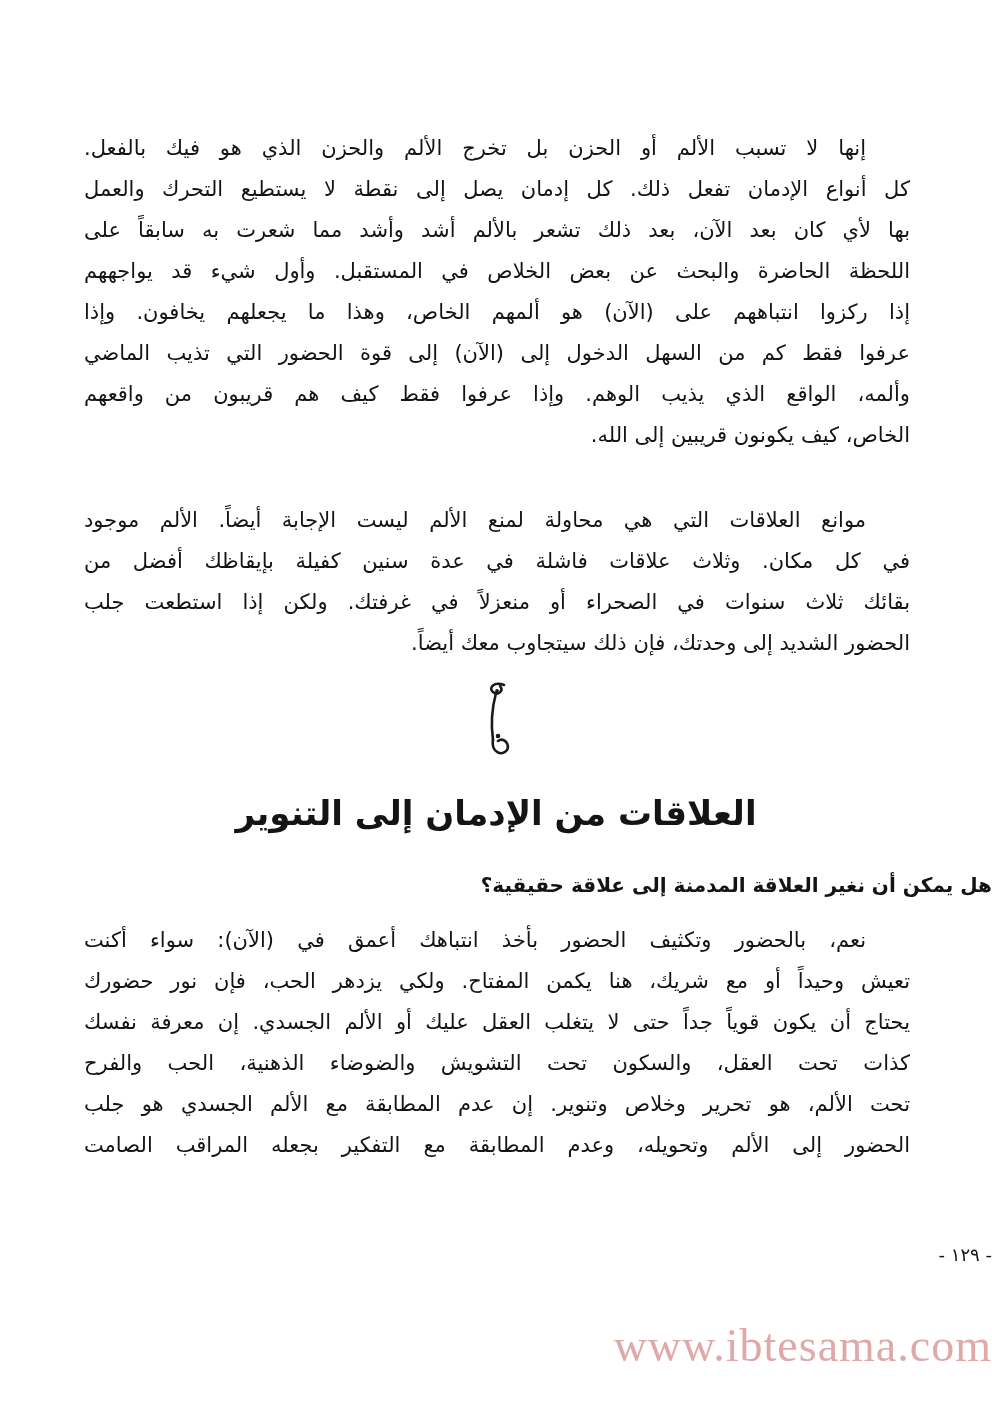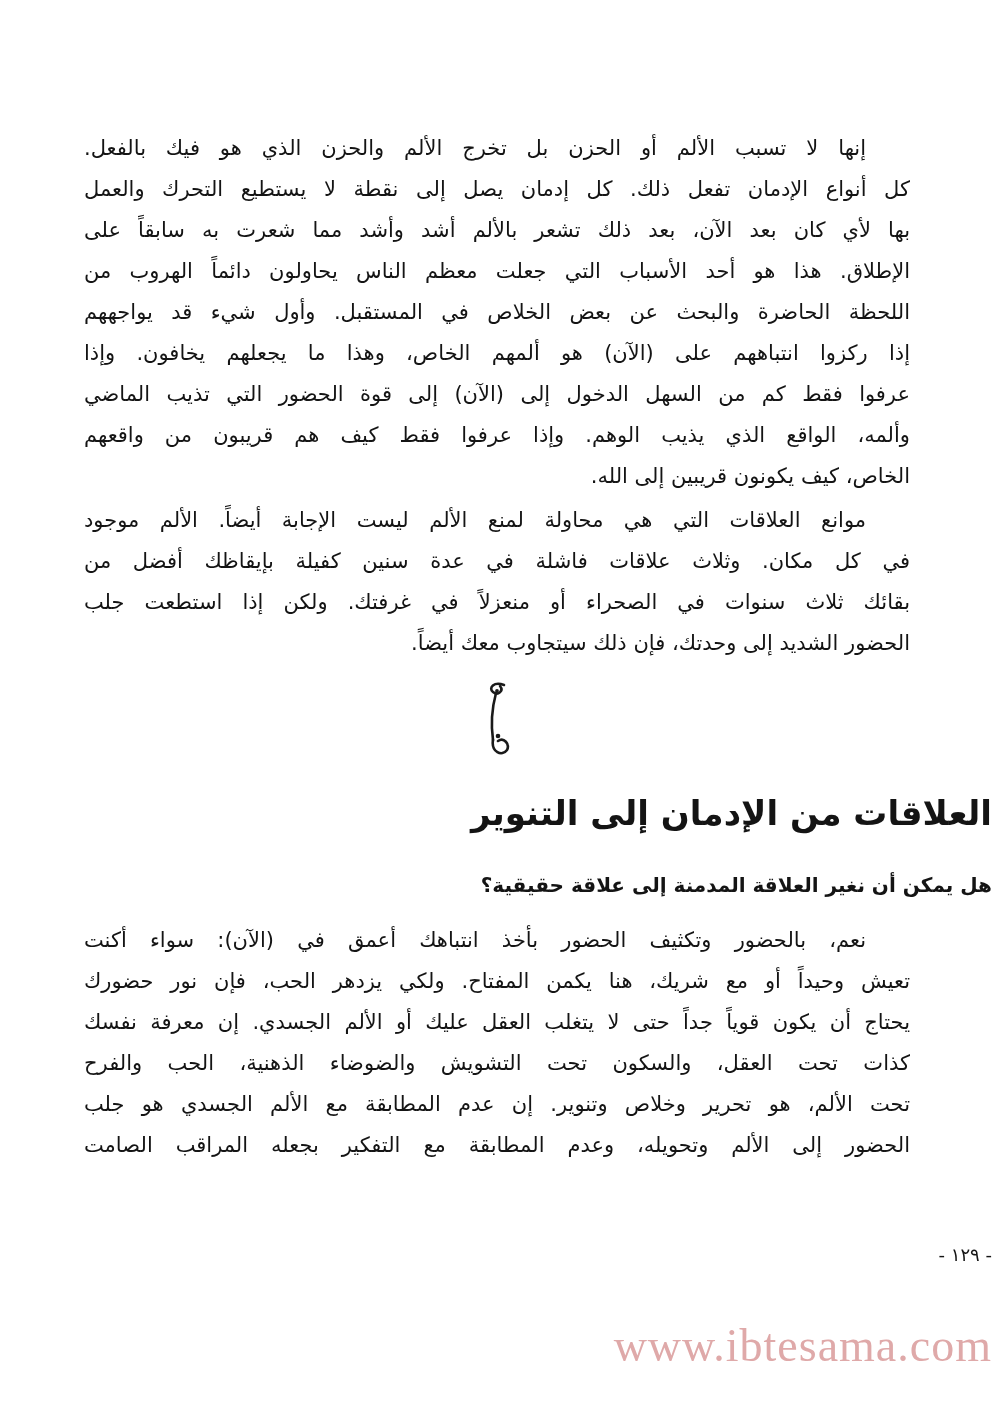--- a/index.html
+++ b/index.html
@@ -31,20 +31,21 @@
   .bodyline.last  { text-align-last: right; }
   .divider {
     position: absolute;
     top: 680px; left: 0; right: 0;
     text-align: center;
   }
   .heading {
     position: absolute;
     top: 784px; left: 0; right: 0;
     direction: rtl;
+    text-align: center;
     font-size: 34px;
     font-weight: 700;
     height: 58px;
     line-height: 58px;
   }
   .subtitle {
     position: absolute;
     top: 864px; left: 0; right: 0;
     direction: rtl;
     text-align: right;
@@ -77,21 +78,20 @@
 </style>
 </head>
 <body>
 
 <div class="page">
 
   <div class="para" style="top:128px;">
     <div class="bodyline first">إنها لا تسبب الألم أو الحزن بل تخرج الألم والحزن الذي هو فيك بالفعل.</div>
     <div class="bodyline">كل أنواع الإدمان تفعل ذلك. كل إدمان يصل إلى نقطة لا يستطيع التحرك والعمل</div>
     <div class="bodyline">بها لأي كان بعد الآن، بعد ذلك تشعر بالألم أشد وأشد مما شعرت به سابقاً على</div>
-    <div class="bodyline">الإطلاق. هذا هو أحد الأسباب التي جعلت معظم الناس يحاولون دائماً الهروب من</div>
     <div class="bodyline">اللحظة الحاضرة والبحث عن بعض الخلاص في المستقبل. وأول شيء قد يواجههم</div>
     <div class="bodyline">إذا ركزوا انتباههم على (الآن) هو ألمهم الخاص، وهذا ما يجعلهم يخافون. وإذا</div>
     <div class="bodyline">عرفوا فقط كم من السهل الدخول إلى (الآن) إلى قوة الحضور التي تذيب الماضي</div>
     <div class="bodyline">وألمه، الواقع الذي يذيب الوهم. وإذا عرفوا فقط كيف هم قريبون من واقعهم</div>
     <div class="bodyline last">الخاص، كيف يكونون قريبين إلى الله.</div>
   </div>
 
   <div class="para" style="top:500px;">
     <div class="bodyline first">موانع العلاقات التي هي محاولة لمنع الألم ليست الإجابة أيضاً. الألم موجود</div>
     <div class="bodyline">في كل مكان. وثلاث علاقات فاشلة في عدة سنين كفيلة بإيقاظك أفضل من</div>

